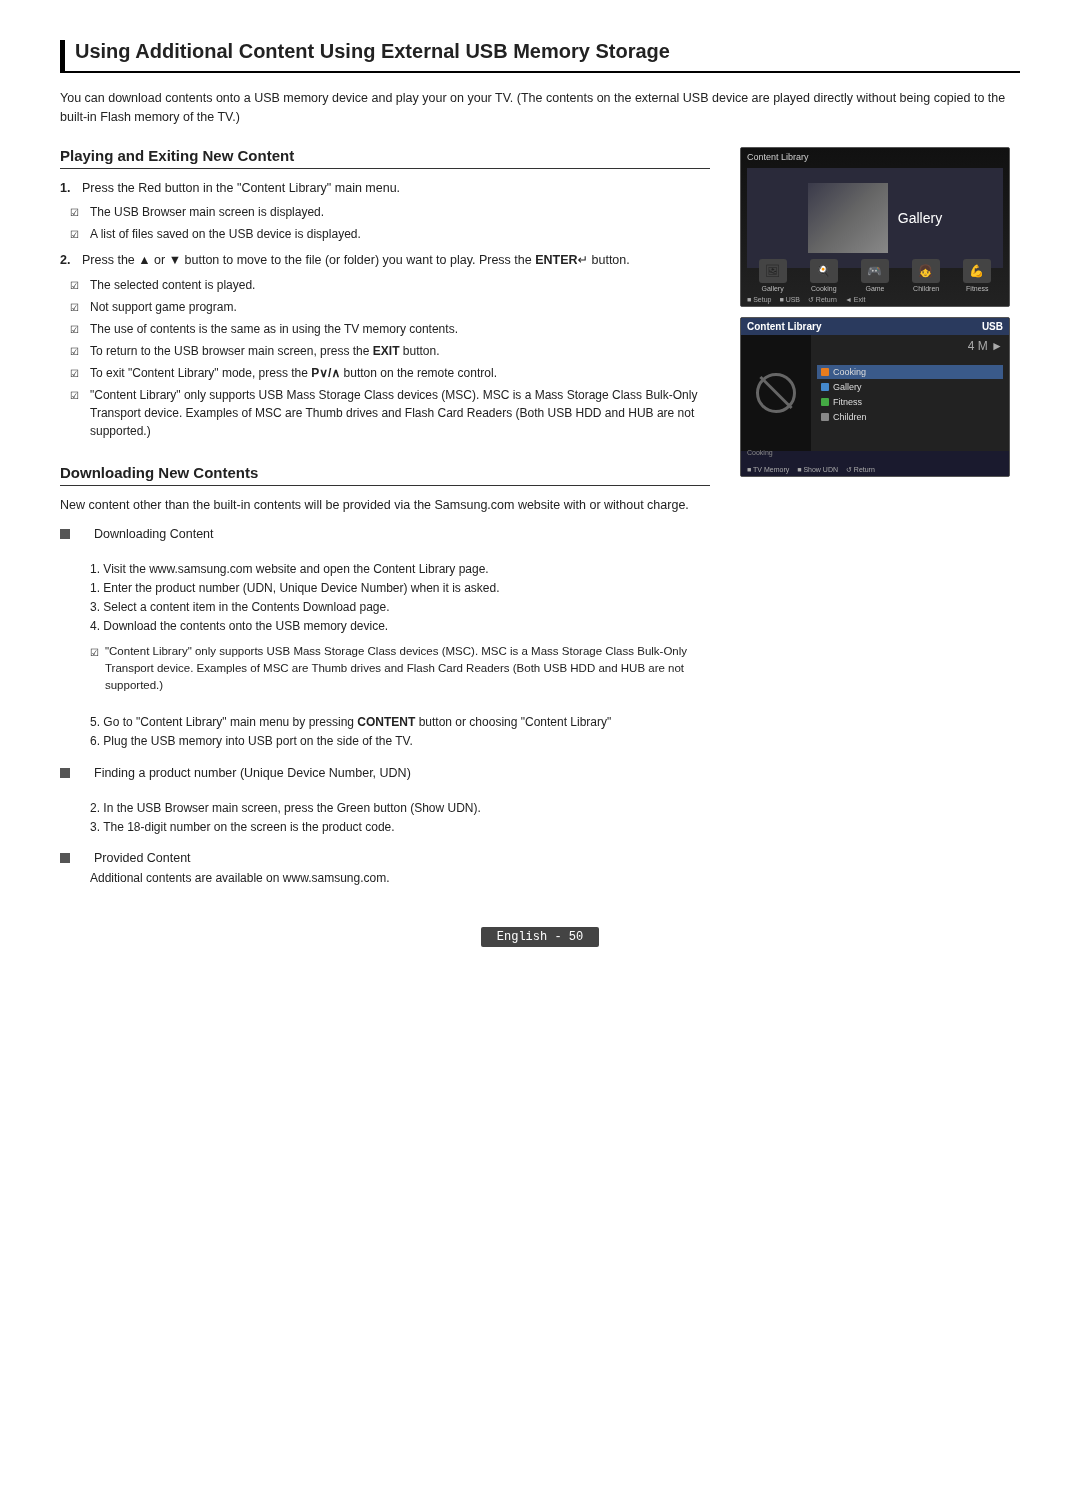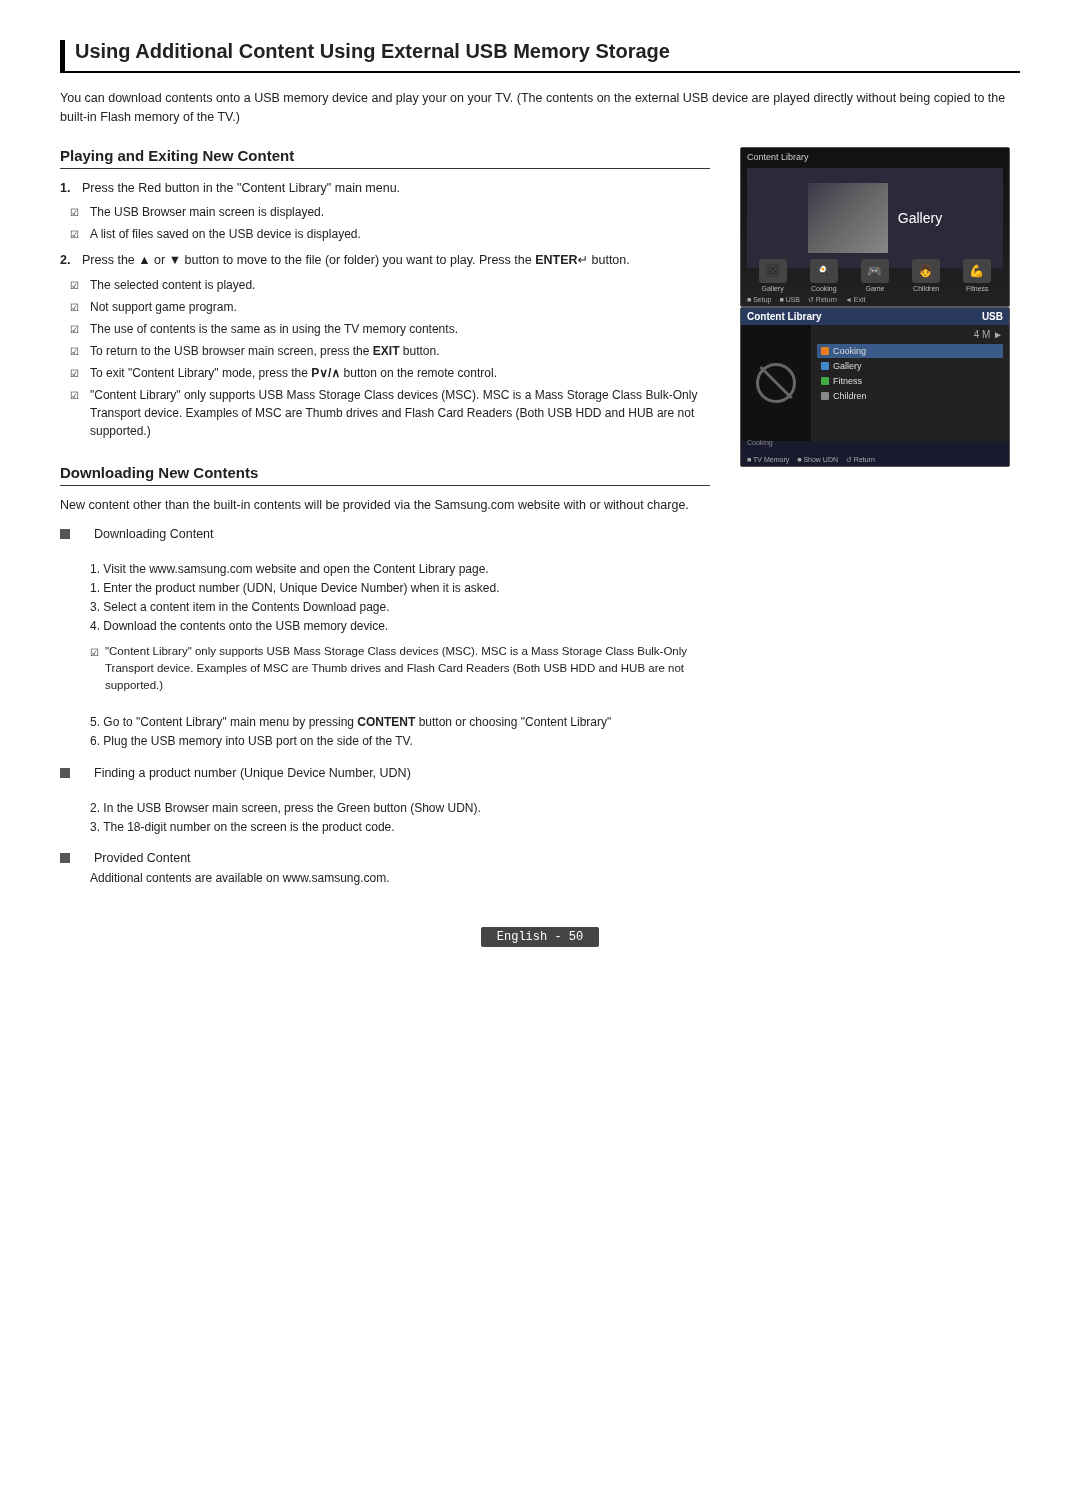--- a/index.html
+++ b/index.html
@@ -74,20 +74,21 @@
     }
     .note-icon {
       font-size: 10px;
       margin-top: 2px;
       min-width: 14px;
     }
     
     .screen-container {
       display: flex;
       flex-direction: column;
+      gap: 10px;
     }
     .screen-img {
       width: 270px;
       background: #1a1a2e;
       border: 1px solid #555;
       border-radius: 2px;
       overflow: hidden;
       position: relative;
     }
     .screen-top {
@@ -215,23 +216,23 @@
       background: #666;
       transform: rotate(45deg);
     }
     .cl-right {
       flex: 1;
       background: #222;
       padding: 4px 6px;
     }
     .cl-right-header {
       color: #aaa;
-      font-size: 10px;
+      font-size: 12px;
       text-align: right;
-      margin-bottom: 4px;
+      margin-bottom: 12px;
     }
     .cl-list-item {
       display: flex;
       align-items: center;
       gap: 4px;
       padding: 2px 4px;
       font-size: 9px;
       color: #ddd;
       margin-bottom: 1px;
     }

